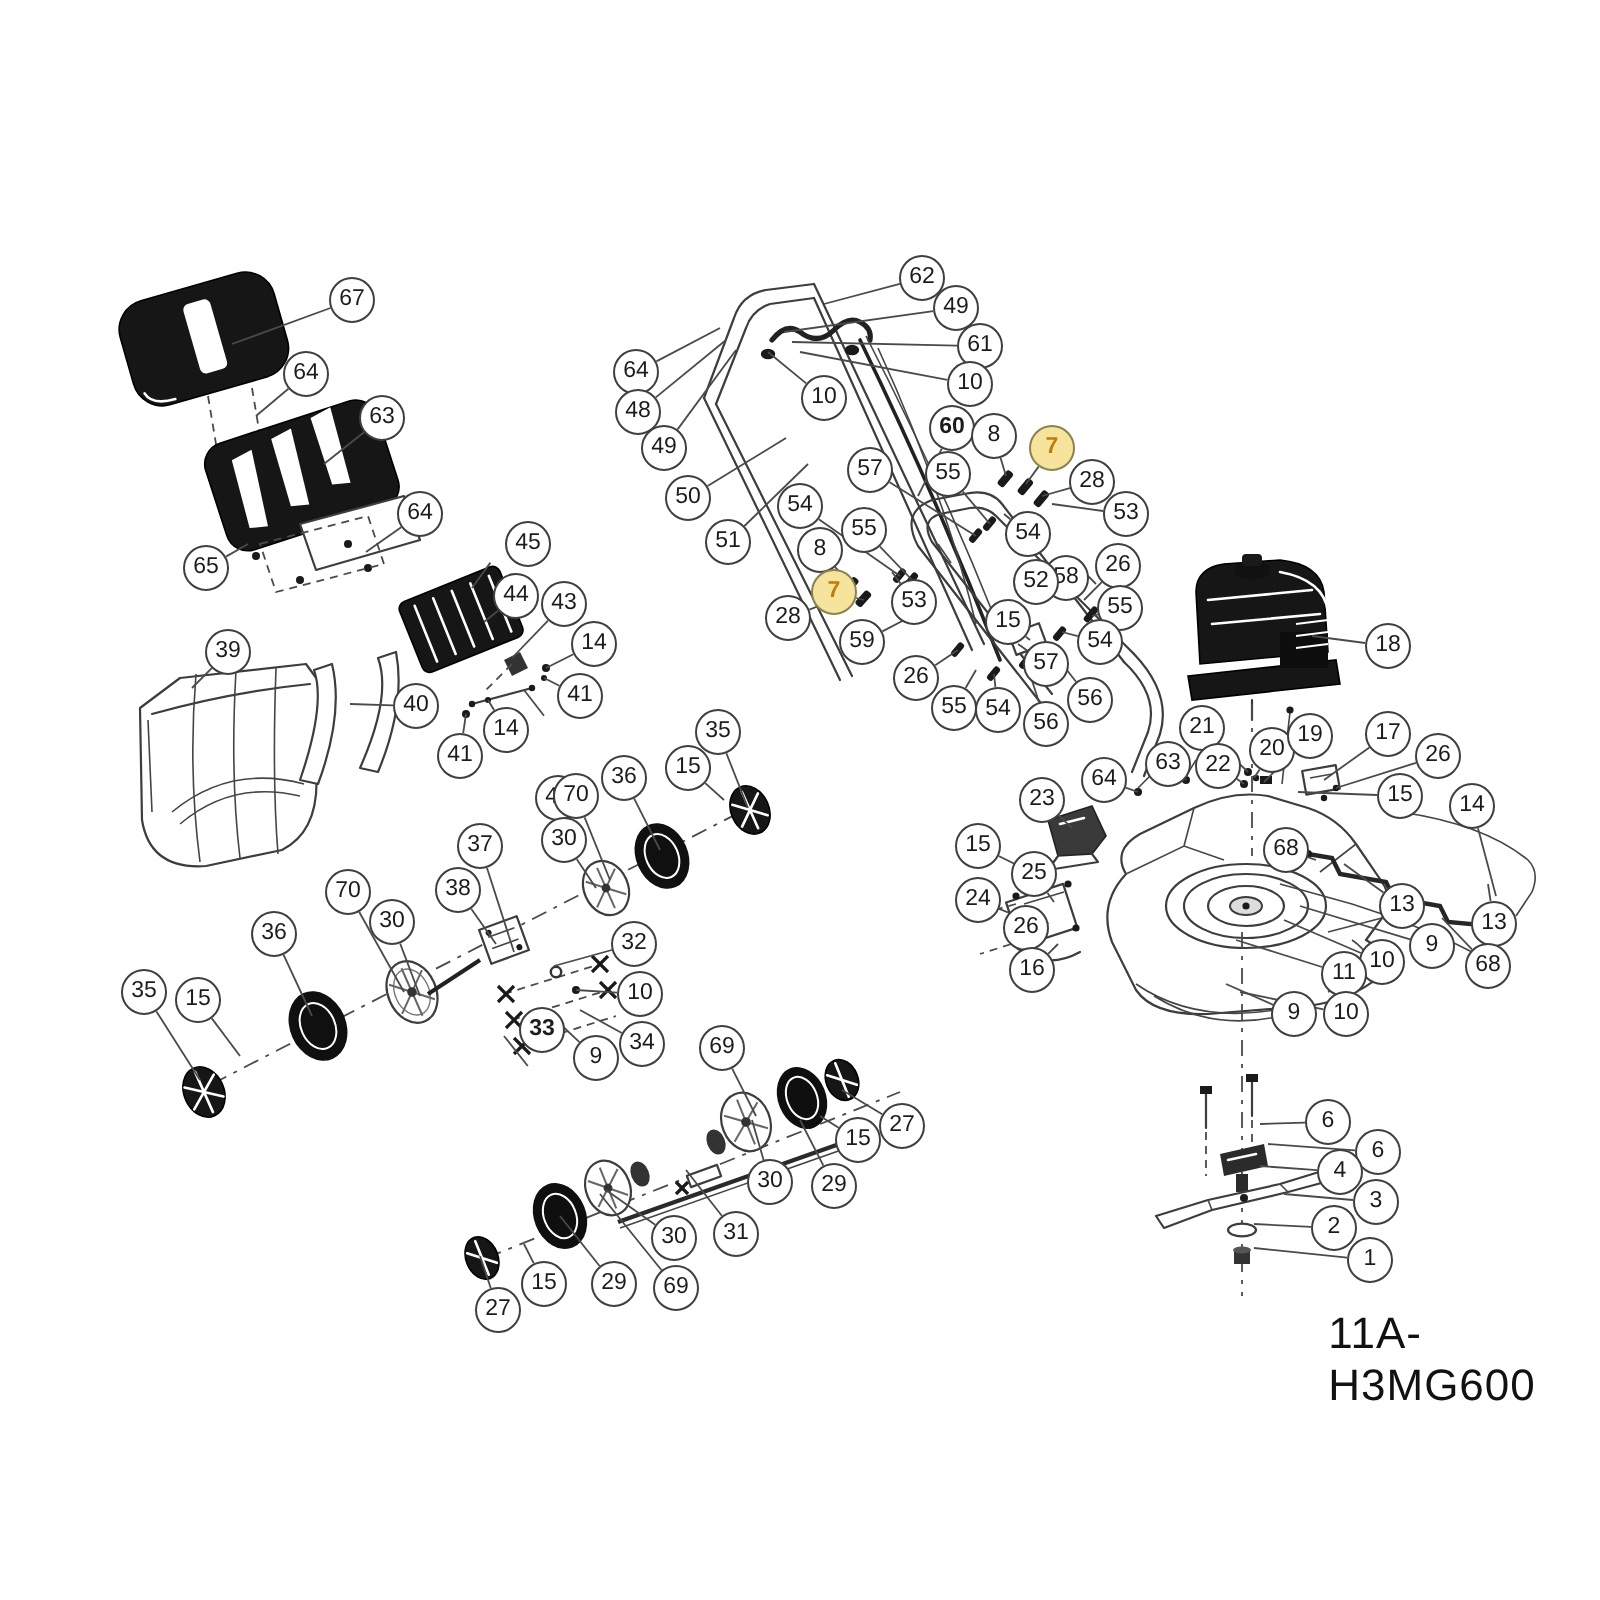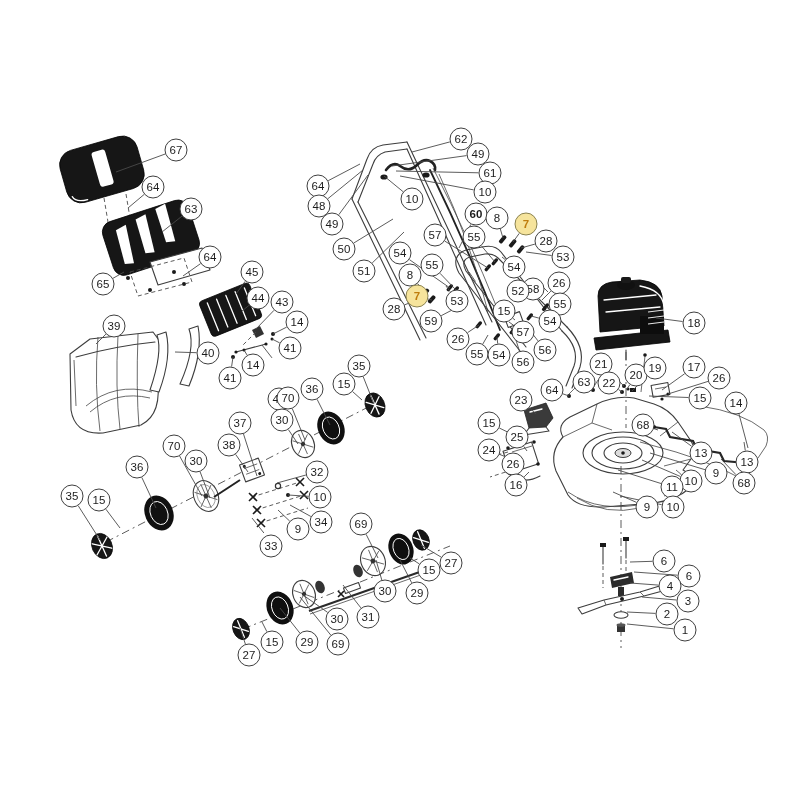--- a/index.html
+++ b/index.html
@@ -448,21 +448,21 @@
         <line x1="245.4" y1="644.1" x2="240" y2="628"></line>
       </g>
 </svg>
 
 <div id="callout-layer">
       <div class="co" style="left: 176px; top: 150px;">67</div>
       <div class="co" style="left: 153px; top: 187px;">64</div>
       <div class="co" style="left: 191px; top: 209px;">63</div>
       <div class="co" style="left: 210px; top: 257px;">64</div>
       <div class="co" style="left: 103px; top: 284px;">65</div>
-      <div class="co" style="left: 252px; top: 272px;">45</div>
+      <div class="co" style="left: 264px; top: 272px;">45</div>
       <div class="co" style="left: 258px; top: 298px;">44</div>
       <div class="co" style="left: 282px; top: 302px;">43</div>
       <div class="co" style="left: 297px; top: 322px;">14</div>
       <div class="co" style="left: 290px; top: 348px;">41</div>
       <div class="co" style="left: 279px; top: 367px; margin-top: 32px;">42</div>
       <div class="co" style="left: 253px; top: 365px;">14</div>
       <div class="co" style="left: 230px; top: 378px;">41</div>
       <div class="co" style="left: 208px; top: 353px;">40</div>
       <div class="co" style="left: 114px; top: 326px;">39</div>
       <div class="co" style="left: 461px; top: 139px;">62</div>
@@ -543,28 +543,29 @@
       <div class="co" style="left: 72px; top: 496px;">35</div>
       <div class="co" style="left: 359px; top: 366px;">35</div>
       <div class="co" style="left: 344px; top: 384px;">15</div>
       <div class="co" style="left: 312px; top: 389px;">36</div>
       <div class="co" style="left: 288px; top: 398px;">70</div>
       <div class="co" style="left: 282px; top: 420px;">30</div>
       <div class="co" style="left: 317px; top: 472px;">32</div>
       <div class="co" style="left: 320px; top: 497px;">10</div>
       <div class="co" style="left: 321px; top: 522px;">34</div>
       <div class="co" style="left: 298px; top: 529px;">9</div>
-      <div class="co" style="left: 271px; top: 546px;">33</div>
+      <div class="co" style="left: 271px; top: 515px; font-weight: bold;">33</div>
       <div class="co" style="left: 361px; top: 524px;">69</div>
       <div class="co" style="left: 451px; top: 563px;">27</div>
       <div class="co" style="left: 429px; top: 570px;">15</div>
       <div class="co" style="left: 417px; top: 593px;">29</div>
       <div class="co" style="left: 385px; top: 591px;">30</div>
       <div class="co" style="left: 368px; top: 617px;">31</div>
       <div class="co" style="left: 337px; top: 619px;">30</div>
       <div class="co" style="left: 338px; top: 644px;">69</div>
       <div class="co" style="left: 307px; top: 642px;">29</div>
       <div class="co" style="left: 272px; top: 642px;">15</div>
       <div class="co" style="left: 249px; top: 655px;">27</div>
     </div>
 
+<div class="model" style="left:716px; top:654px;">11A-H3MG600</div>
 
 </div>
 
 </body></html>

